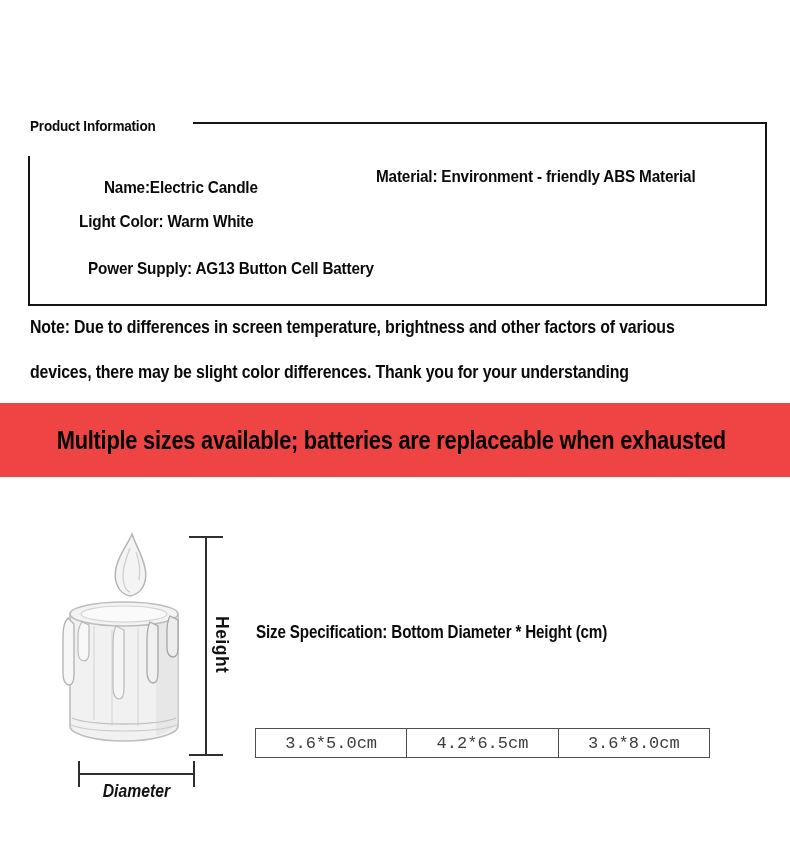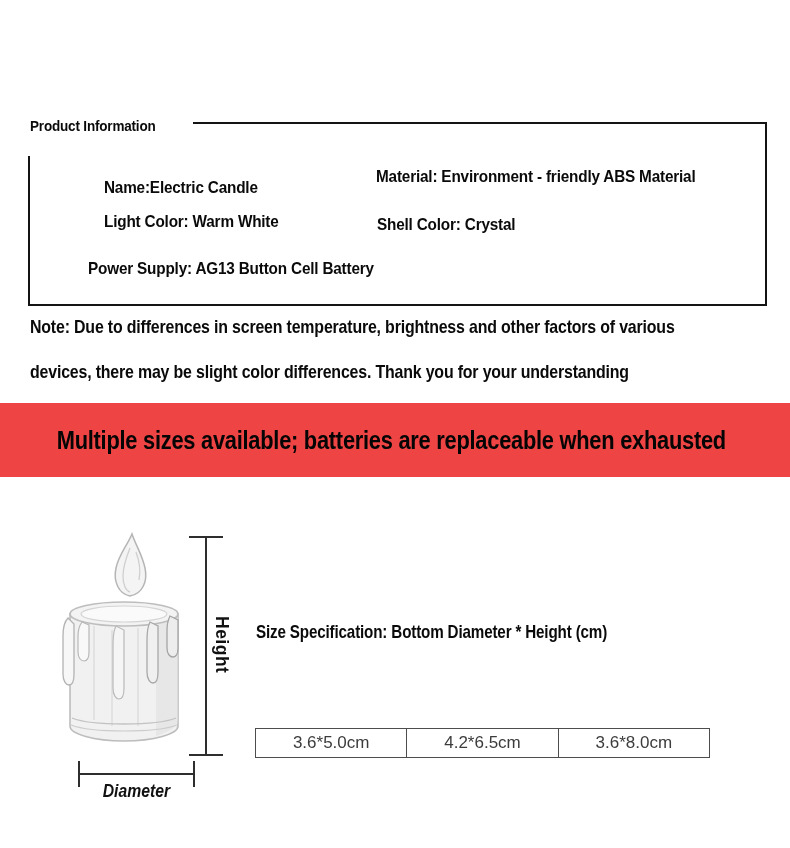--- a/index.html
+++ b/index.html
@@ -58,21 +58,21 @@
   .size-table {
     left: 255px; top: 728px; width: 455px; height: 30px;
     display: flex;
     border: 1.6px solid #4d4d4d;
     box-sizing: border-box;
     background: #fff;
   }
   .size-cell {
     flex: 1;
     display: flex; align-items: center; justify-content: center;
-    font-family: Liberation Sans, sans-serif;
+    font-family: Liberation Mono, monospace;
     font-size: 17px;
     color: #3c3c3c;
     border-right: 1.6px solid #4d4d4d;
     white-space: nowrap;
   }
   .size-cell:last-child { border-right: none; }
 </style>
 </head>
 <body>
 
@@ -86,25 +86,22 @@
   <div class="abs boxline" style="left:765px; top:122px; width:2px; height:184px;"></div>
   <div class="abs boxline" style="left:28px; top:304px; width:739px; height:2px;"></div>
   <div class="abs boxline" style="left:28px; top:156px; width:2px; height:150px;"></div>
 
   <div class="abs info-text hbold" style="left:86px; top:178px;margin-left:18px;">
     <span class="cx90">Name:Electric Candle</span>
   </div>
   <div class="abs info-text hbold" style="left:376px; top:167px;">
     <span class="cx90">Material: Environment - friendly ABS Material</span>
   </div>
-  <div class="abs info-text hbold" style="left:104px; top:212px;">
+  <div class="abs info-text hbold" style="left:79px; top:212px;">
     <span class="cx90">Light Color: Warm White</span>
-  </div>
-  <div class="abs info-text hbold" style="left:377px; top:215px;">
-    <span class="cx90">Shell Color: Crystal</span>
   </div>
   <div class="abs info-text hbold" style="left:88px; top:259px;">
     <span class="cx90">Power Supply: AG13 Button Cell Battery</span>
   </div>
 
   <div class="abs note-text hbold" style="left:30px; top:316px;">
     <span class="cx86">Note: Due to differences in screen temperature, brightness and other factors of various</span>
   </div>
   <div class="abs note-text hbold" style="left:30px; top:353px;margin-top:8px;">
     <span class="cx86">devices, there may be slight color differences. Thank you for your understanding</span>

